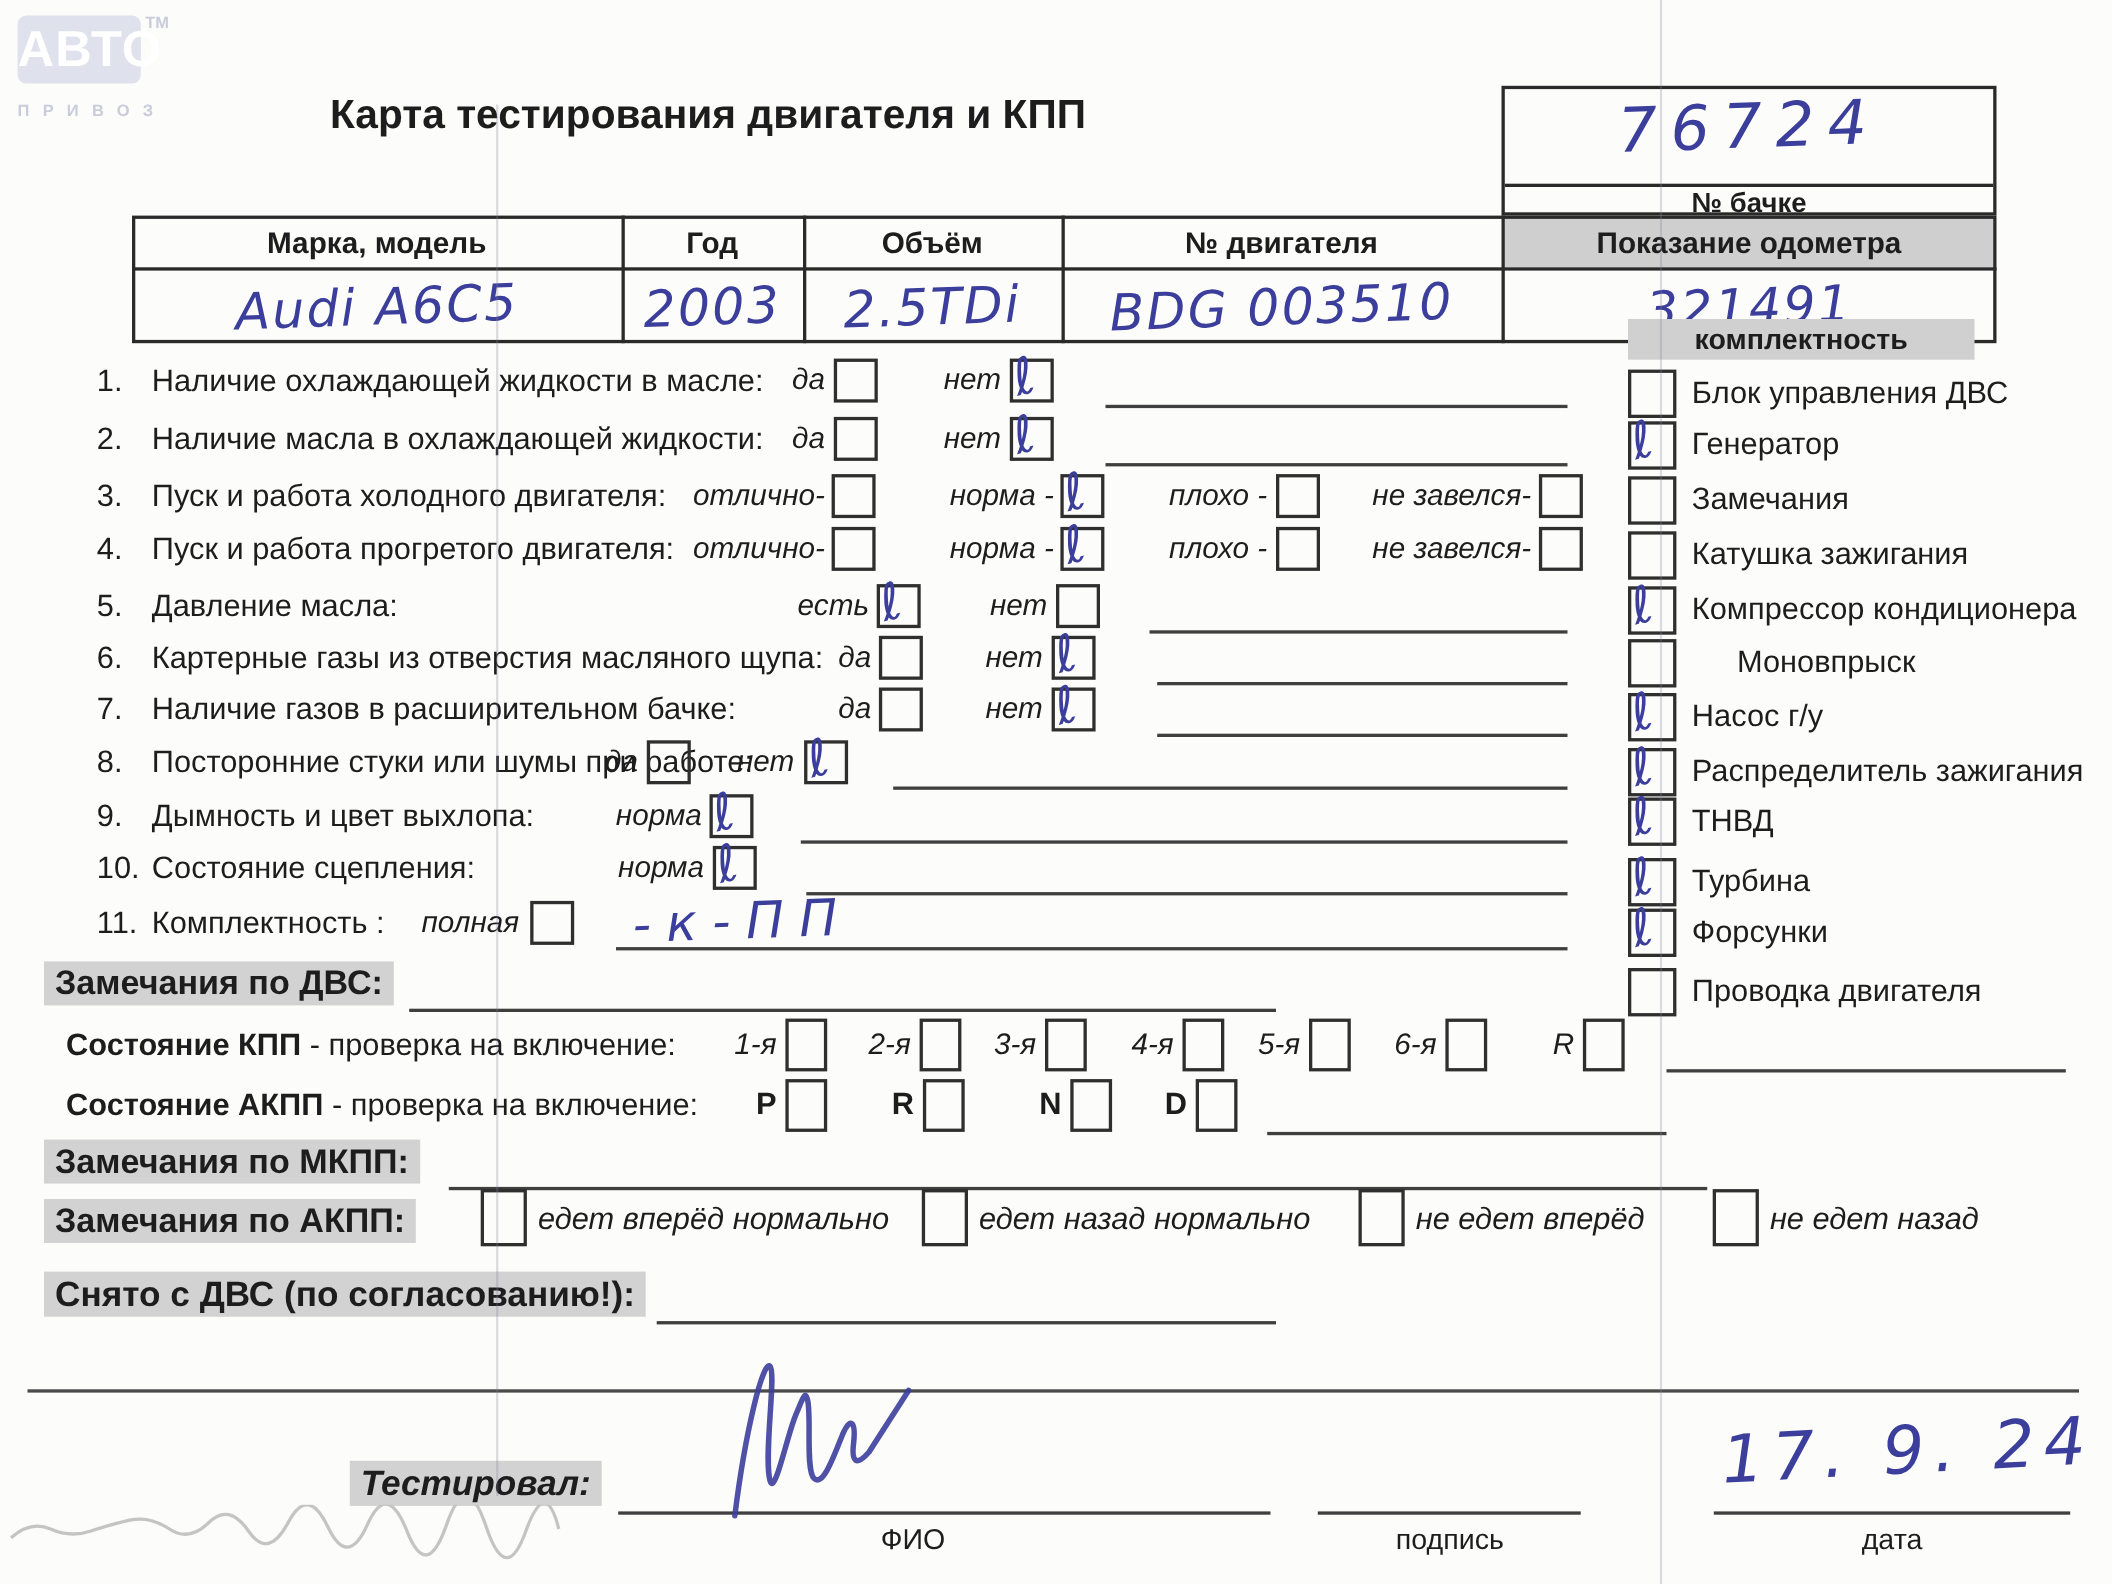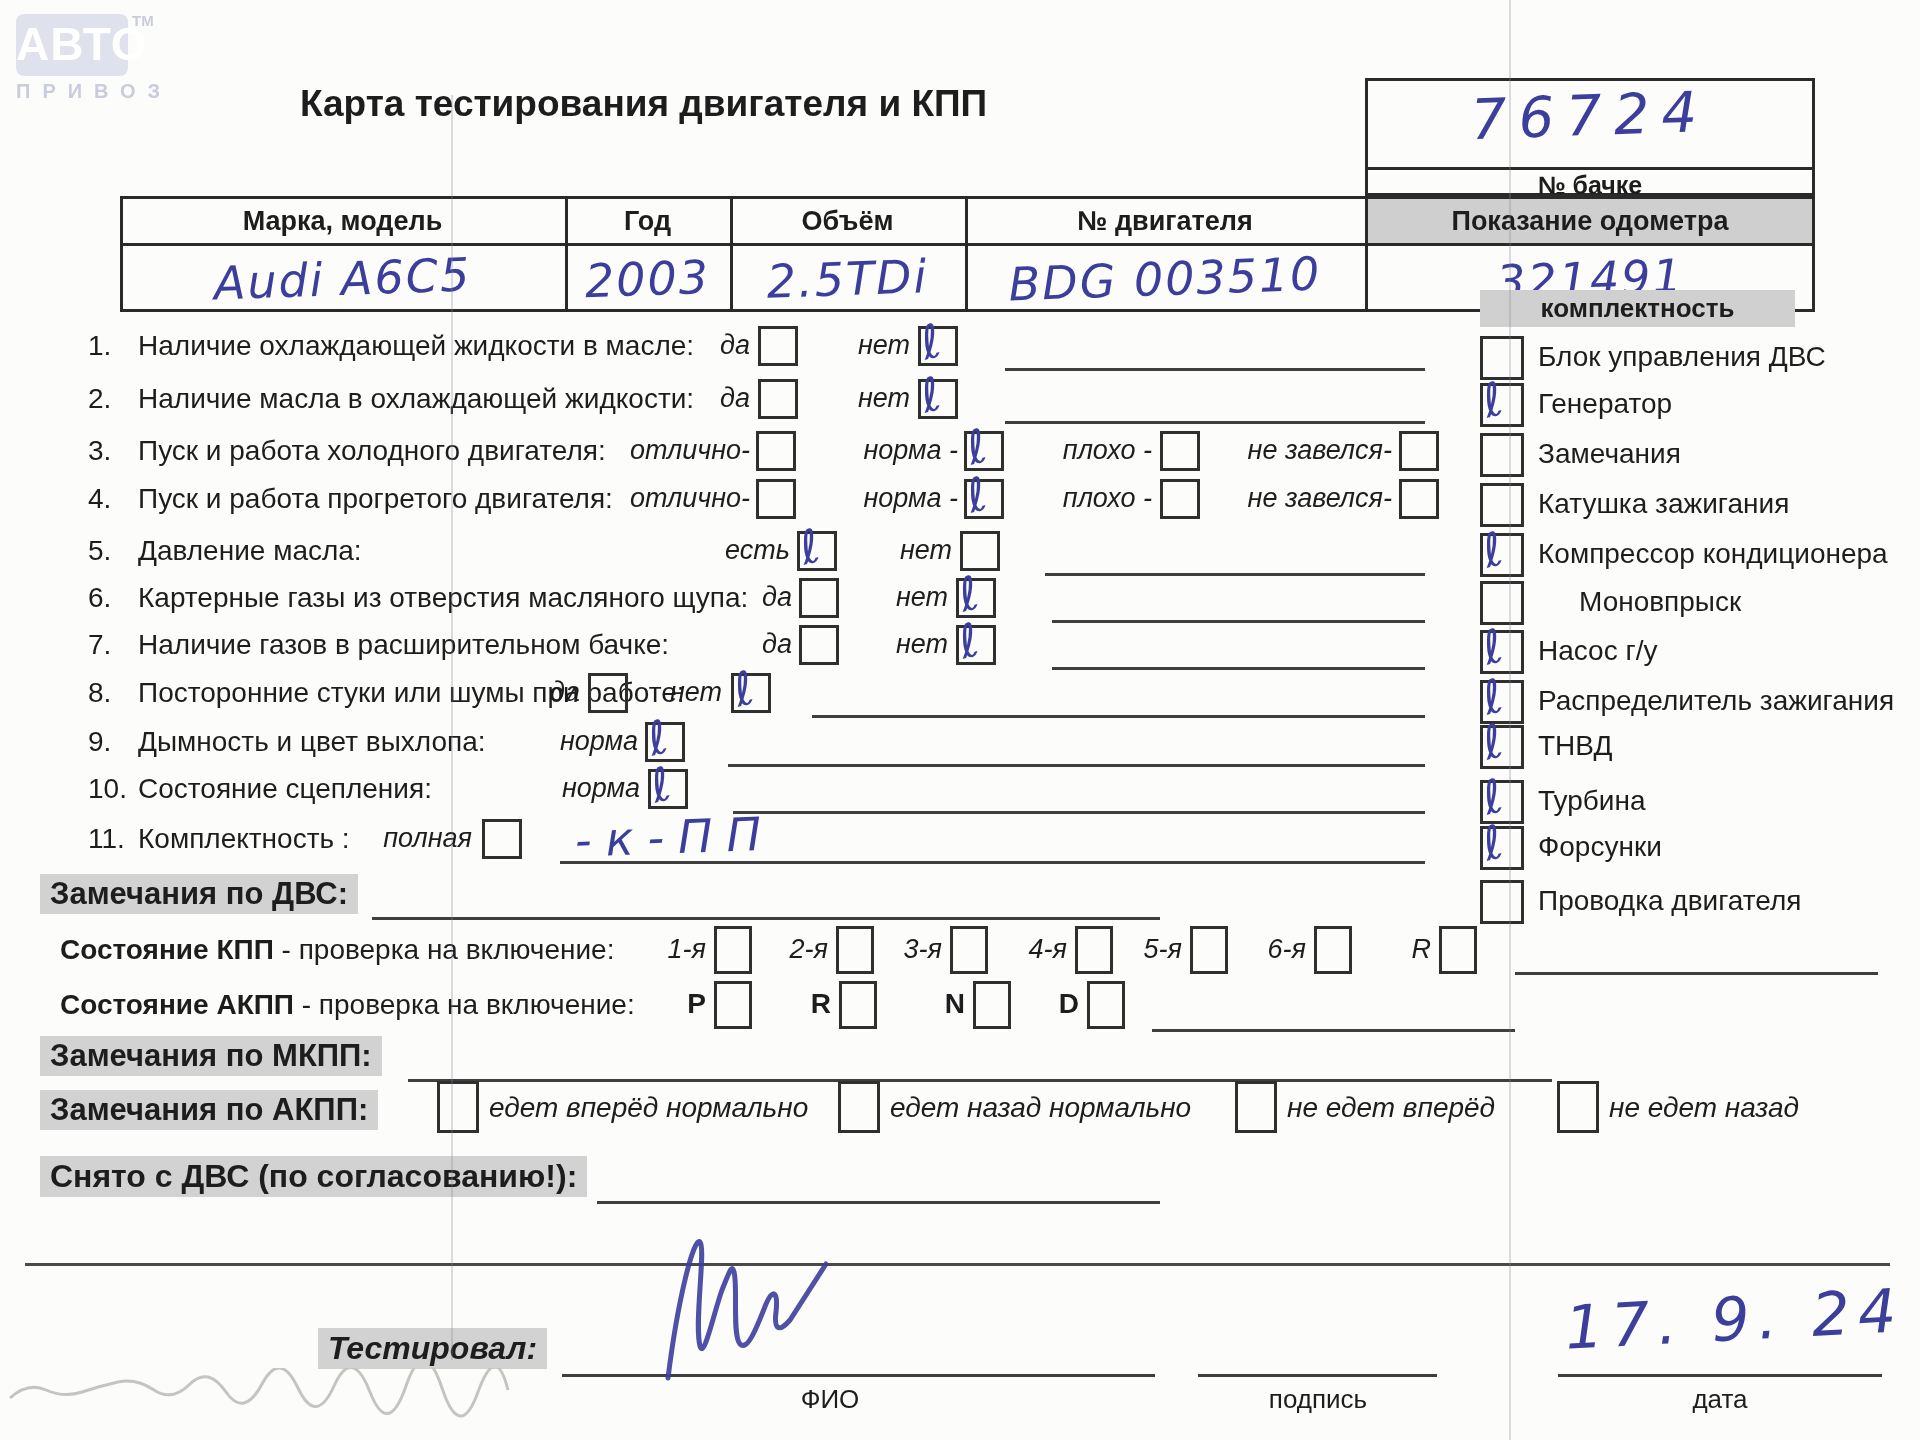--- a/index.html
+++ b/index.html
@@ -3,21 +3,21 @@
 <meta charset="utf-8">
 <style>
   html,body{margin:0;padding:0;background:#ffffff;}
   .page{position:relative;width:1920px;height:1440px;background:#fcfcfb;
         font-family:"Liberation Sans","DejaVu Sans",sans-serif;color:#1d1d1d;overflow:hidden;}
   .page div{position:absolute;}
   
   .logo-block{left:16px;top:14px;width:112px;height:62px;background:#dfe1ec;border-radius:8px;
               color:#ffffff;font-weight:bold;font-size:46px;text-align:center;line-height:60px;letter-spacing:1px;}
   .logo-tm{left:132px;top:12px;font-size:15px;color:#c9ccdb;font-weight:bold;}
-  .logo-privoz{left:16px;top:80px;width:112px;font-size:20px;color:#c9ccdb;letter-spacing:12px;font-weight:bold;}
+  .logo-privoz{left:16px;top:92px;width:112px;font-size:15px;color:#c9ccdb;letter-spacing:12px;font-weight:bold;}
   
   .title{left:300px;top:83px;width:700px;text-align:left;font-weight:bold;font-size:37px;white-space:nowrap;}
   
   .carnum{left:1365px;top:78px;width:450px;height:118px;border:3px solid #2a2a2a;box-sizing:border-box;}
   .carnum-val{left:0;top:2px;width:100%;text-align:center;font-size:56px;letter-spacing:12px;transform:rotate(-2deg);}
   .carnum-div{left:0;top:86px;width:100%;height:3px;background:#2a2a2a;}
   .carnum-label{left:0;top:90px;width:100%;text-align:center;font-weight:bold;font-size:25px;}
   
   .tframe{border:3px solid #2a2a2a;box-sizing:border-box;}
   .th{font-weight:bold;font-size:27px;text-align:center;white-space:nowrap;}

